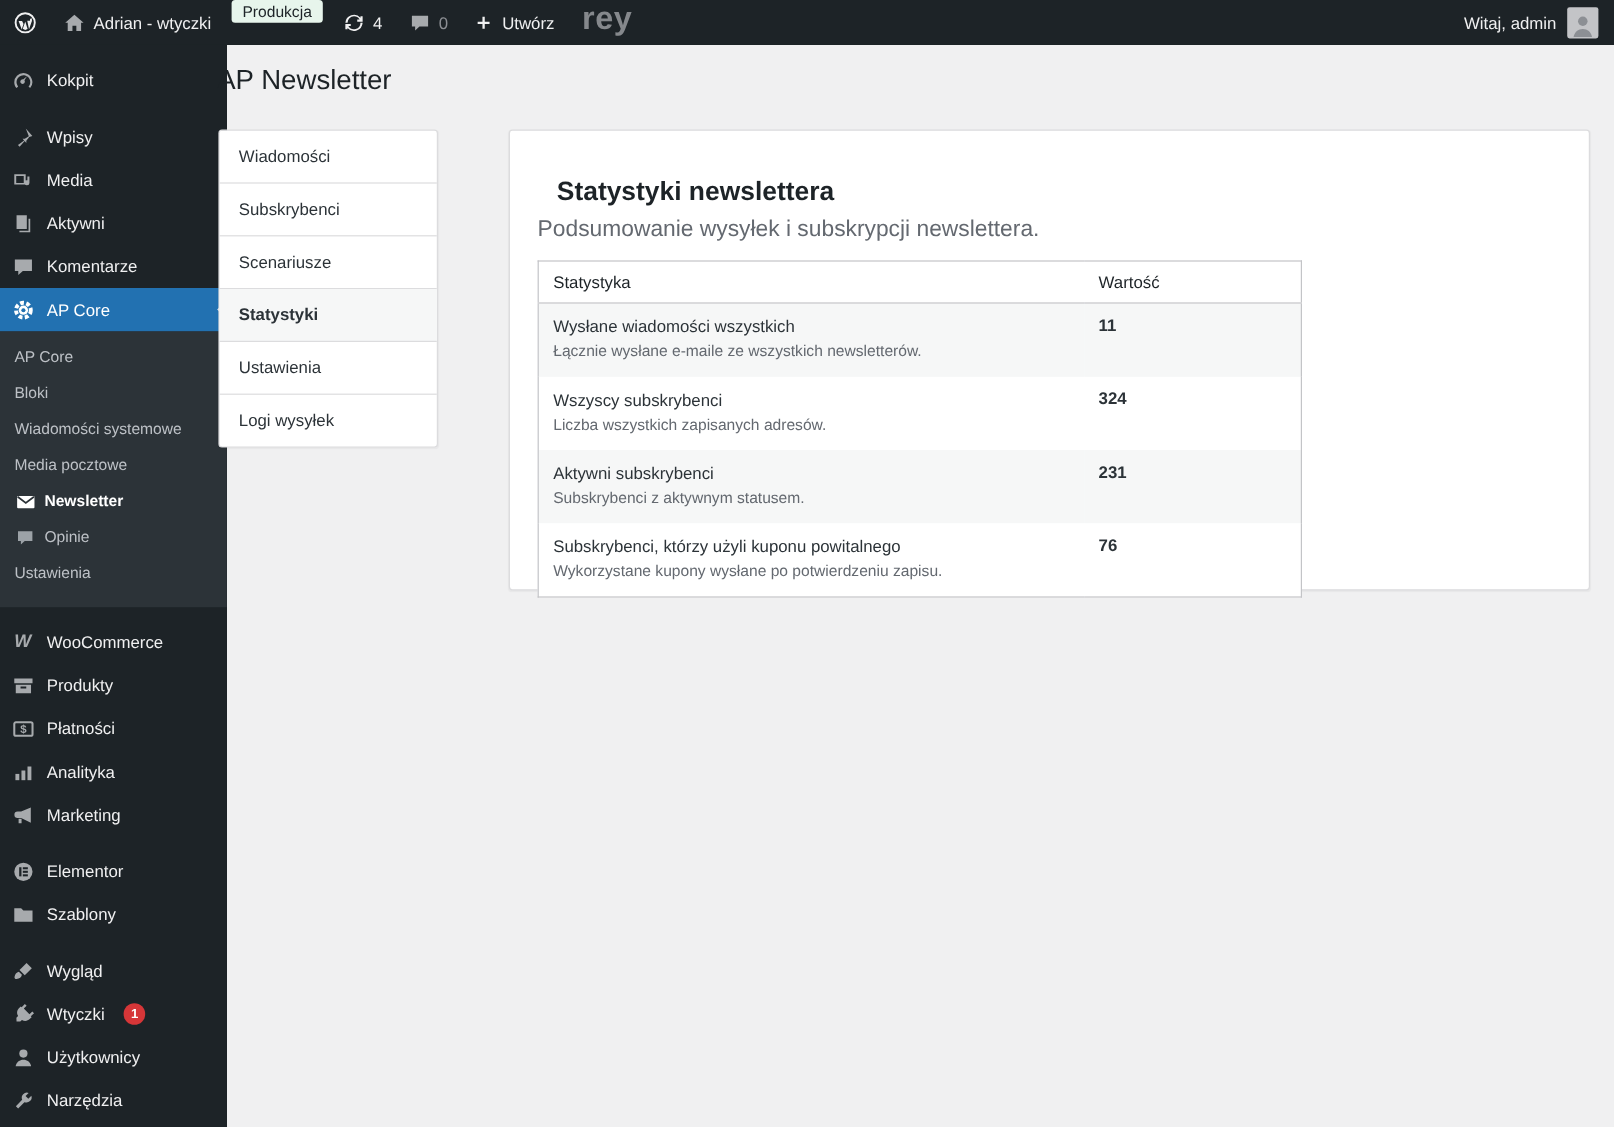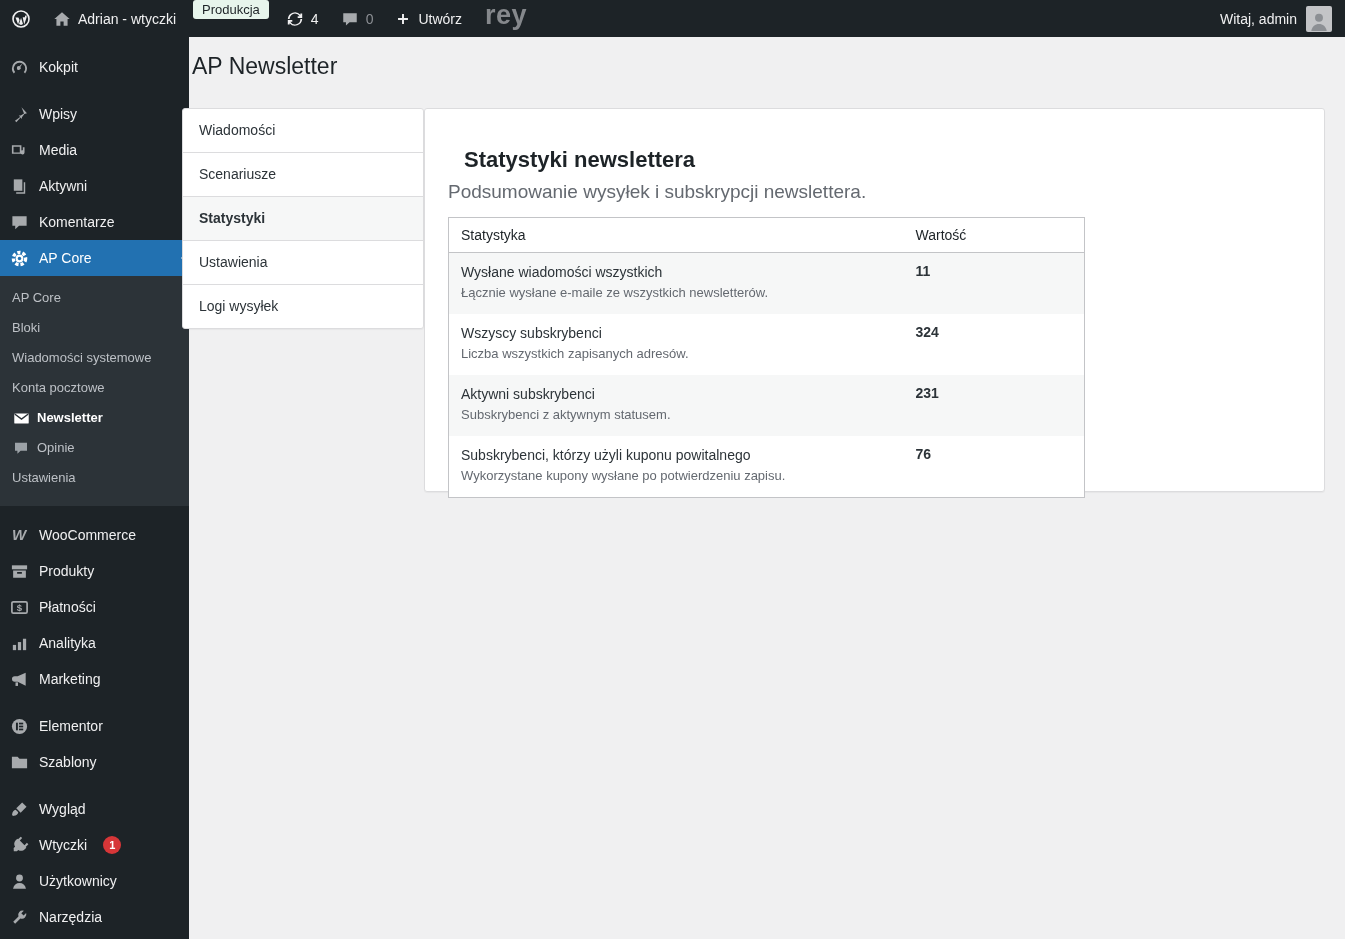--- a/index.html
+++ b/index.html
@@ -58,27 +58,27 @@
   .submenu-item.active { color:#fff; font-weight:bold; }
   .submenu-item .smi { width:18px; height:18px; display:flex; align-items:center; justify-content:center; flex:0 0 18px; }
   .count-badge {
     display:inline-flex; align-items:center; justify-content:center;
     min-width:18px; height:18px; padding:0 5px; margin-left:6px;
     background:#d63638; color:#fff; border-radius:9px; font-size:11px; font-weight:600;
   }
   
   .page-title {
     position:absolute; left:181px; top:53px;
-    font-size:23px; font-weight:400; color:#1d2327;margin-left:11px;
+    font-size:23px; font-weight:400; color:#1d2327;
   }
   .card {
     background:#fff; border:1px solid #dcdcde; border-radius:3px;
     box-shadow:0 1px 1px rgba(0,0,0,.04);
   }
-  .subnav-card { position:absolute; left:182px; top:108px; width:242px; }
+  .subnav-card { position:absolute; left:182px; top:108px; width:183px; }
   .subnav-item {
     padding:12px 16px; font-size:14px; color:#2c3338; cursor:pointer;
     border-bottom:1px solid #dcdcde; line-height:19px;
   }
   .subnav-item:last-child { border-bottom:none; }
   .subnav-item.active { background:#f6f7f7; font-weight:bold; }
   .main-card { position:absolute; left:424px; top:108px; width:901px; height:384px; padding:38px 23px 41px; }
   .panel-heading { font-size:22px; font-weight:600; color:#1d2327; margin-bottom:8px;margin-left:16px; }
   .panel-desc { font-size:19px; color:#646970; margin-bottom:14px; }
   table.stats { width:637px; border-collapse:collapse; border:1px solid #c3c4c7; background:#fff; }
@@ -217,21 +217,21 @@
     <div class="submenu-item">
       <span>AP Core</span>
     </div>
     <div class="submenu-item">
       <span>Bloki</span>
     </div>
     <div class="submenu-item">
       <span>Wiadomości systemowe</span>
     </div>
     <div class="submenu-item">
-      <span>Konta pocztowe</span>
+      <span>Media pocztowe</span>
     </div>
     <div class="submenu-item active">
       <span class="smi">
         <svg width="17" height="17" viewBox="0 0 20 20">
             <rect x="1.5" y="4" width="17" height="12" rx="1" fill="#fff"></rect>
             <path d="M2 4.7l8 6 8-6" fill="none" stroke="#2c3338" stroke-width="1.7"></path>
           </svg>
       </span>
       <span>Newsletter</span>
     </div>
@@ -360,20 +360,21 @@
     </span>
     <span>Narzędzia</span>
   </div>
 
 </div>
 
 <h1 class="page-title">AP Newsletter</h1>
 
 <div class="card subnav-card">
   <div class="subnav-item">Wiadomości</div>
+  <div class="subnav-item">Subskrybenci</div>
   <div class="subnav-item">Scenariusze</div>
   <div class="subnav-item active">Statystyki</div>
   <div class="subnav-item">Ustawienia</div>
   <div class="subnav-item">Logi wysyłek</div>
 </div>
 
 <div class="card main-card">
   <h2 class="panel-heading">Statystyki newslettera</h2>
   <p class="panel-desc">Podsumowanie wysyłek i subskrypcji newslettera.</p>
 

